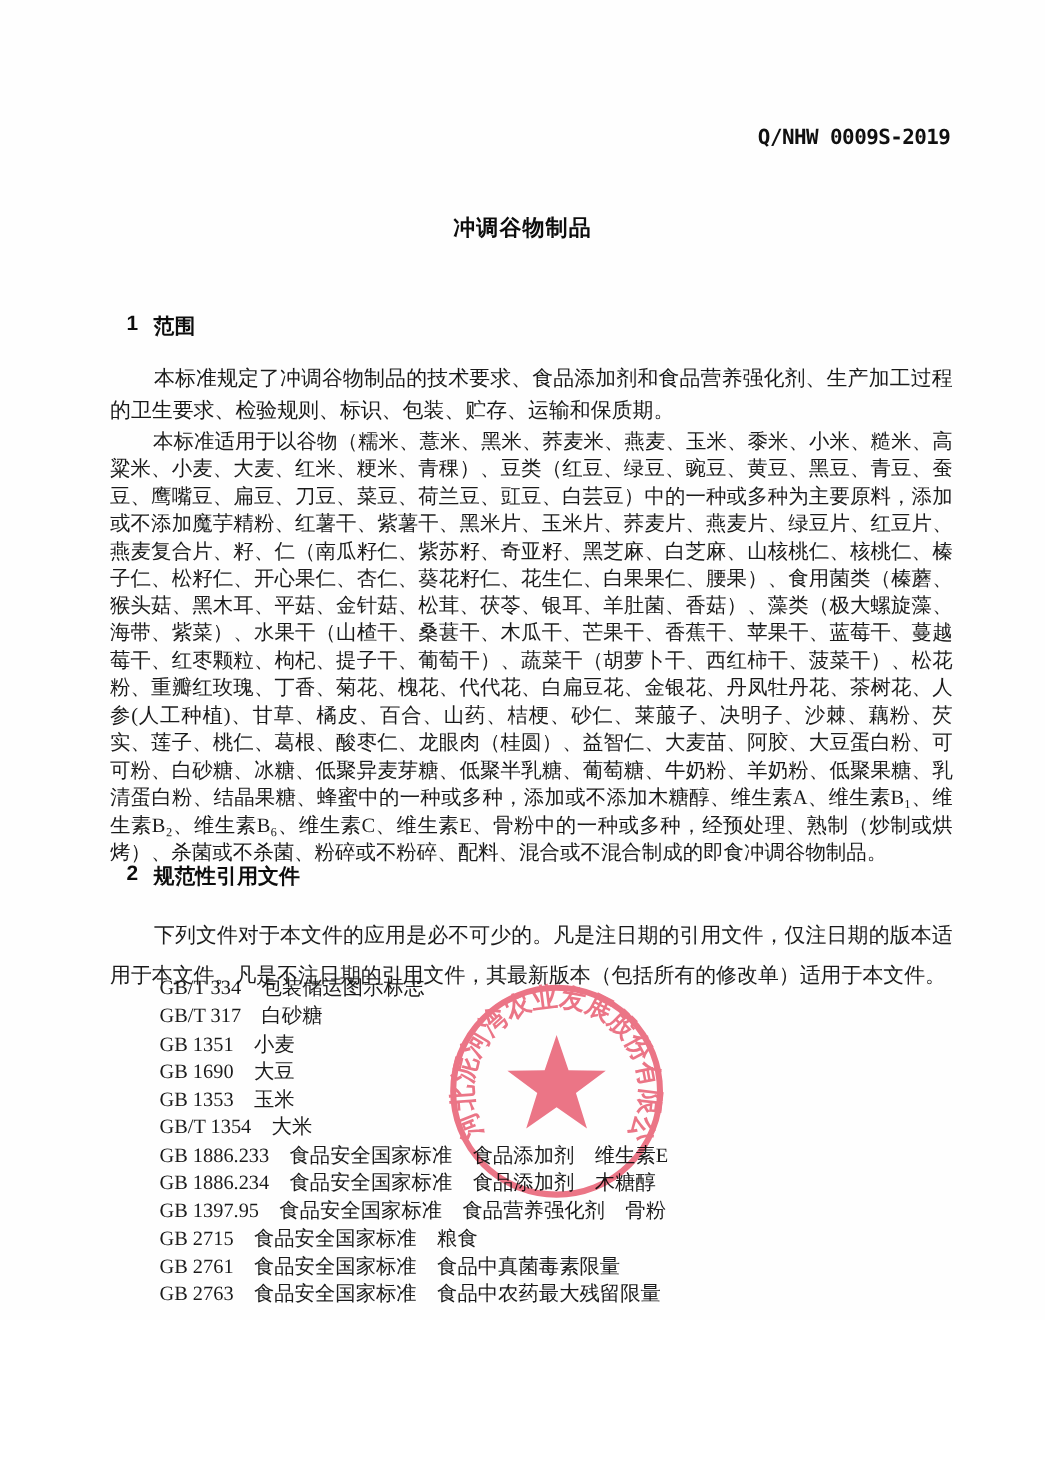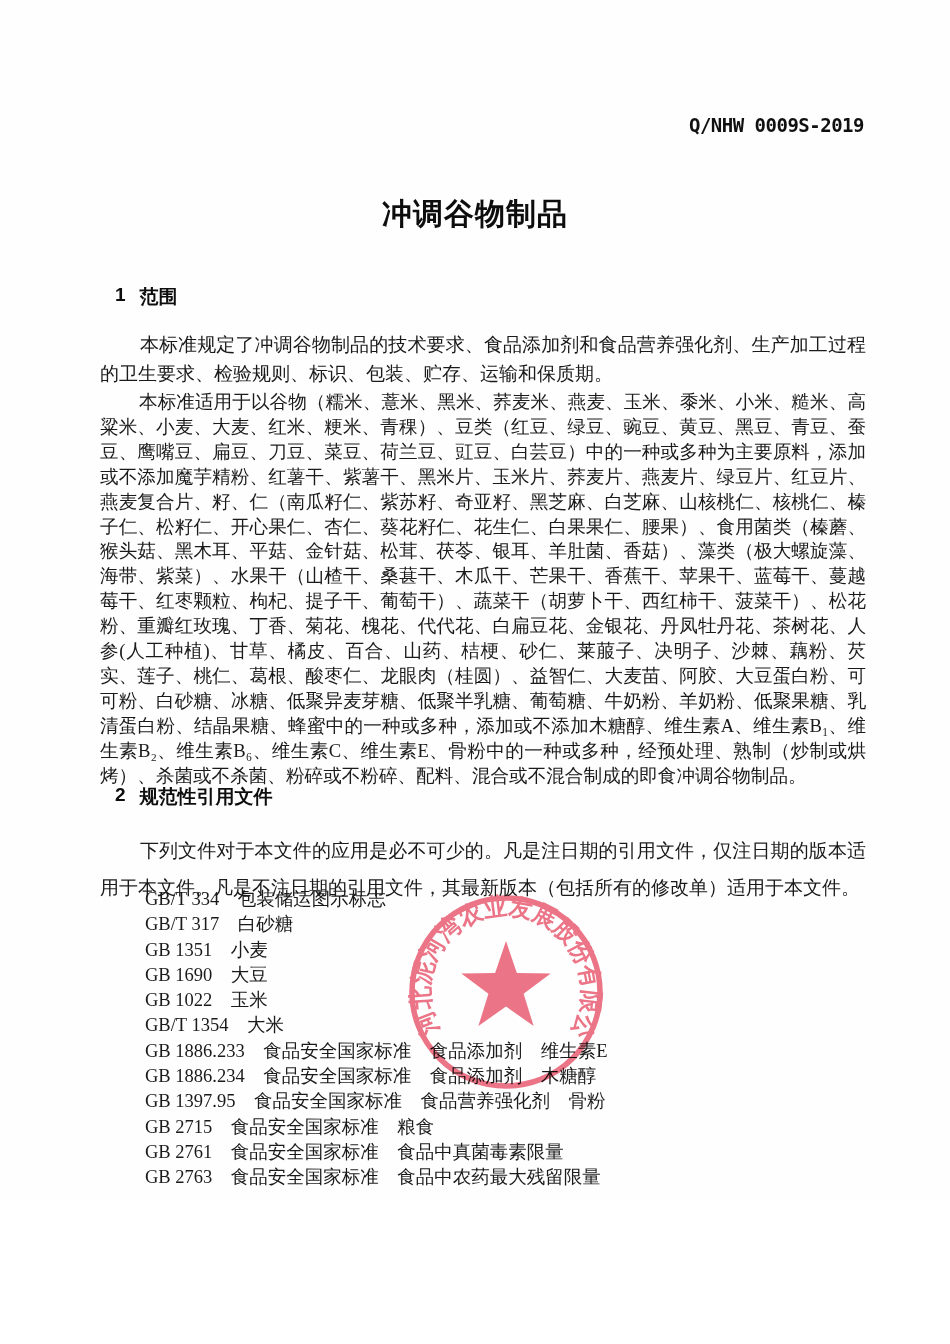--- a/index.html
+++ b/index.html
@@ -24,21 +24,21 @@
     letter-spacing: -0.5px;
     color: #101010;
   }
   .title {
     position: absolute;
     top: 194px;
     left: 0;
     width: 100%;
     text-align: center;
     font-family: "Liberation Sans", "DejaVu Sans", sans-serif;
-    font-size: 30px;
+    font-size: 20px;
     font-weight: 700;
     letter-spacing: 1px;
     color: #0d0d0d;
   }
   .sec-heading {
     position: absolute;
     left: 115px;
     display: flex;
     gap: 14px;
     font-family: "Liberation Sans", "DejaVu Sans", sans-serif;
@@ -124,21 +124,21 @@
 
   <div class="body-block block-normref">
     <p>下列文件对于本文件的应用是必不可少的。凡是注日期的引用文件，仅注日期的版本适用于本文件。凡是不注日期的引用文件，其最新版本（包括所有的修改单）适用于本文件。</p>
   </div>
 
   <div class="ref-list">
     <div class="ref-item">GB/T 334　包装储运图示标志</div>
     <div class="ref-item">GB/T 317　白砂糖</div>
     <div class="ref-item">GB 1351　小麦</div>
     <div class="ref-item">GB 1690　大豆</div>
-    <div class="ref-item">GB 1022　玉米</div>
+    <div class="ref-item">GB 1353　玉米</div>
     <div class="ref-item">GB/T 1354　大米</div>
     <div class="ref-item">GB 1886.233　食品安全国家标准　食品添加剂　维生素E</div>
     <div class="ref-item">GB 1886.234　食品安全国家标准　食品添加剂　木糖醇</div>
     <div class="ref-item">GB 1397.95　食品安全国家标准　食品营养强化剂　骨粉</div>
     <div class="ref-item">GB 2715　食品安全国家标准　粮食</div>
     <div class="ref-item">GB 2761　食品安全国家标准　食品中真菌毒素限量</div>
     <div class="ref-item">GB 2763　食品安全国家标准　食品中农药最大残留限量</div>
   </div>
 
   <svg class="stamp" viewBox="-111 -111 222 222" xmlns="http://www.w3.org/2000/svg">

